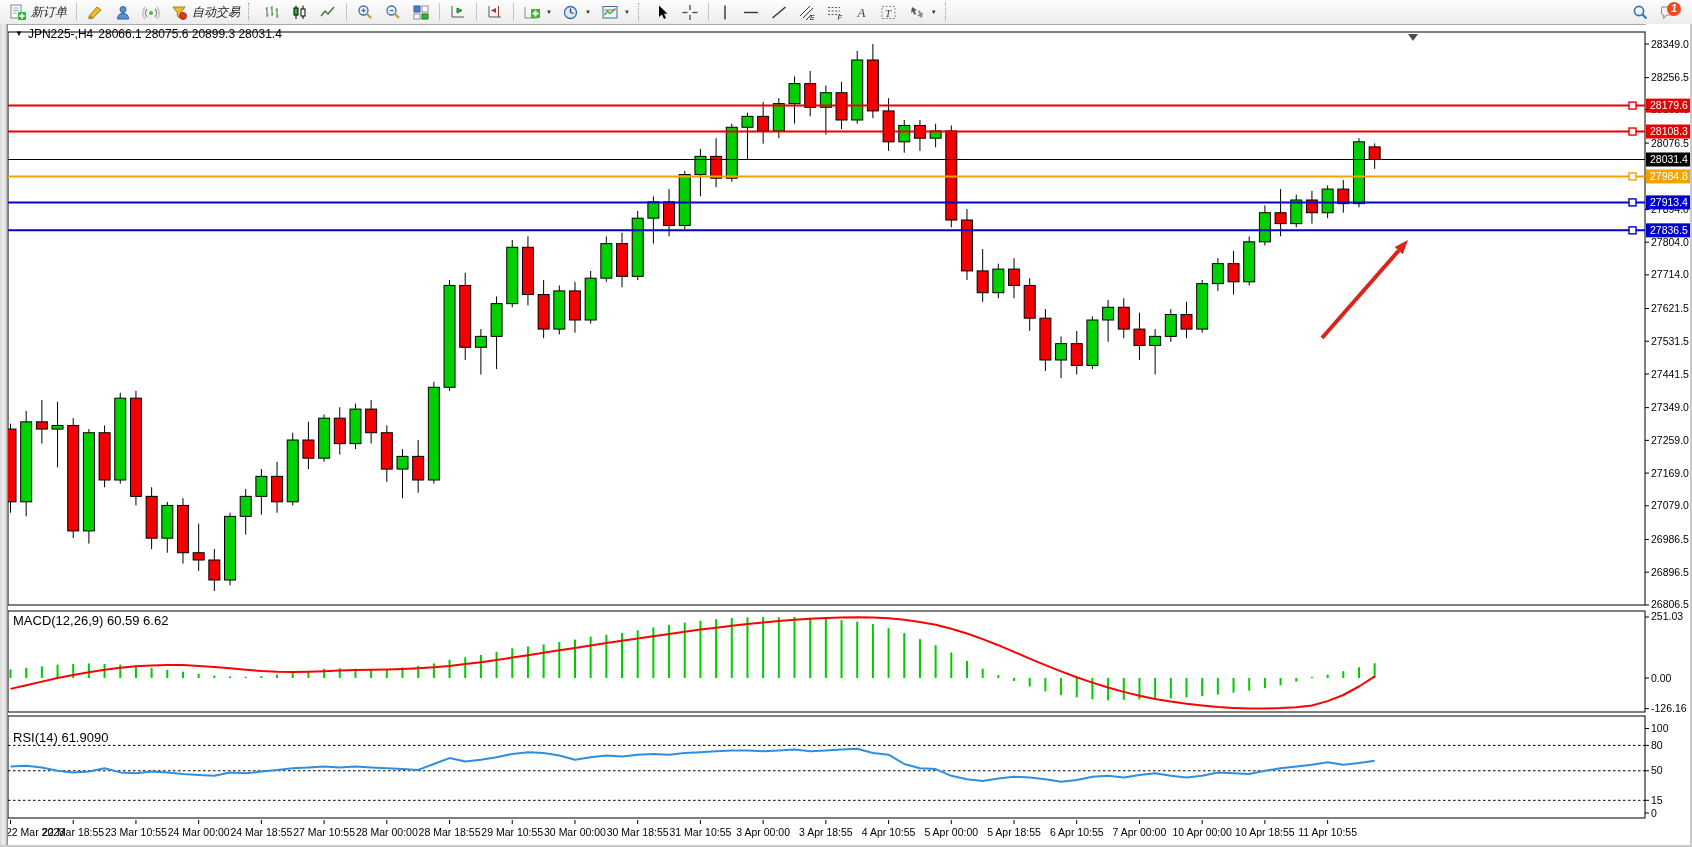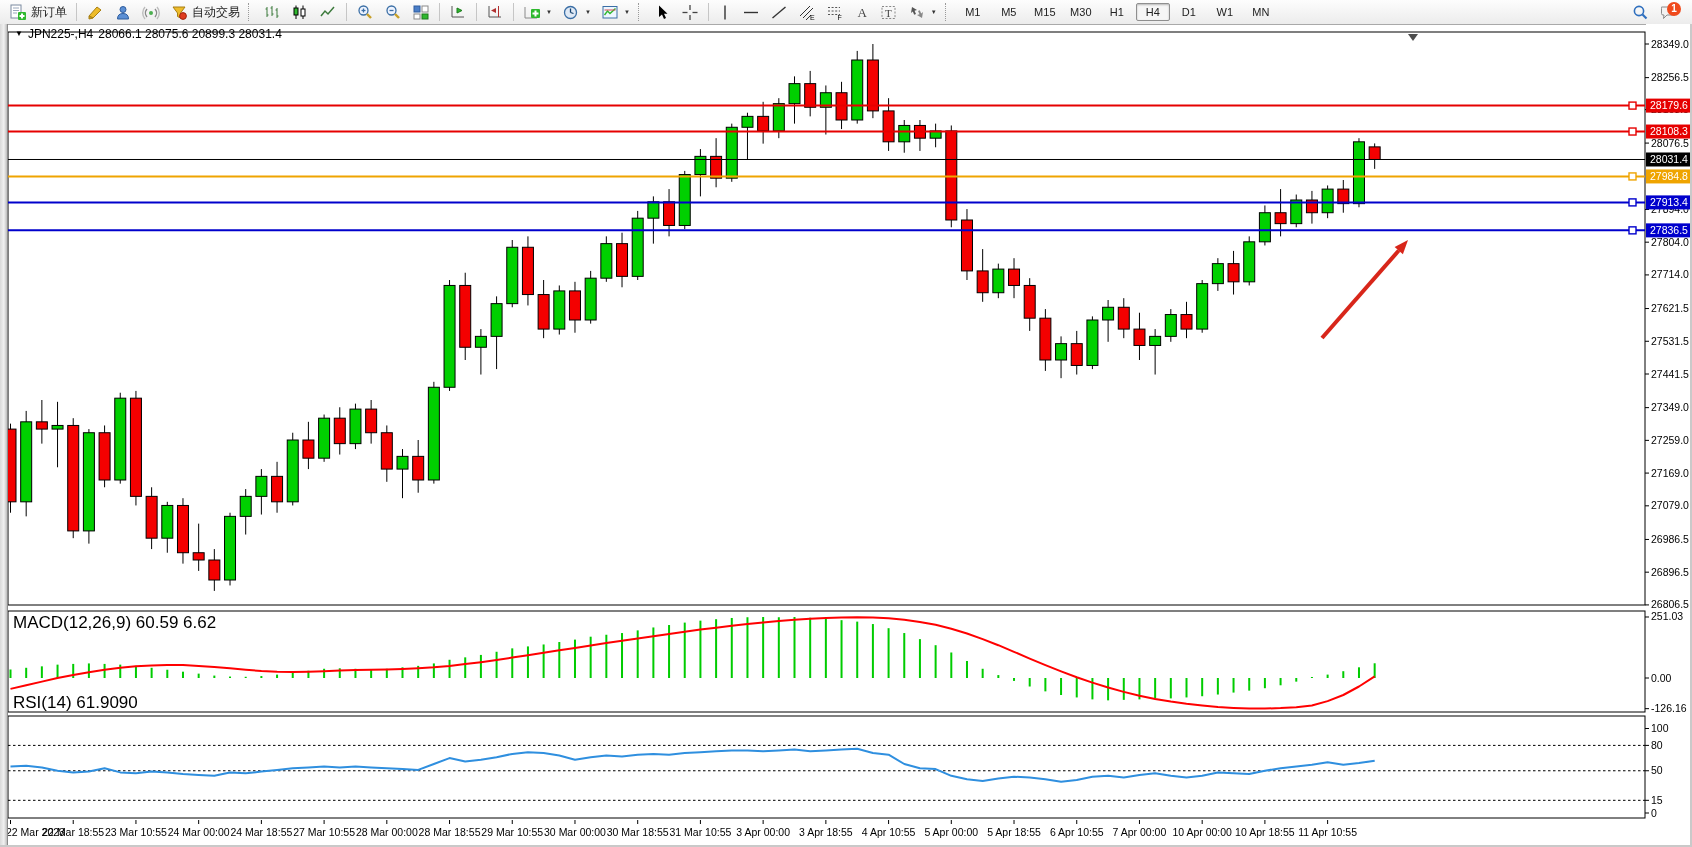--- a/index.html
+++ b/index.html
@@ -1,44 +1,44 @@
 <!DOCTYPE html>
 <html><head>
 <meta charset="utf-8">
 <style>
   html,body{margin:0;padding:0;background:#fff;}
   body{width:1692px;height:847px;position:relative;overflow:hidden;
        font-family:"Liberation Sans","DejaVu Sans",sans-serif;-webkit-font-smoothing:antialiased;}
   
   .toolbar{position:absolute;left:0;top:0;width:1692px;height:24px;
     background:linear-gradient(#fdfdfd,#ececec);border-bottom:1px solid #a9a9a9;
-    display:flex;align-items:center;box-sizing:border-box;padding:12px 4px;}
+    display:flex;align-items:center;box-sizing:border-box;padding:12px 4px;font-style:italic;}
   .tbtn{display:inline-flex;align-items:center;gap:4px;padding:1px 4px;border:1px solid transparent;
     border-radius:2px;font-size:12px;color:#1c1c1c;cursor:default;white-space:nowrap;}
   .tbtn svg{display:block}
   .sep{width:1px;height:18px;background:#c6c6c6;margin:0 4px;flex:none}
   .grip{width:4px;height:18px;border-left:1px dotted #9a9a9a;margin:0 5px 0 3px;flex:none}
   .dd{font-size:6px;color:#333;margin-left:1px}
   .tf{min-width:26px;text-align:center;padding:2px 3px;font-size:11px;color:#222;
      border:1px solid transparent;border-radius:2px;margin:0 1px;}
   .tf.active{border:1px solid #8f8f8f;background:#f6f6f6;box-shadow:inset 0 1px 2px rgba(0,0,0,.25)}
   .spacer{flex:1}
   .badge{position:absolute;right:6px;top:1px;width:14px;height:14px;border-radius:50%;
     background:#f04a1c;color:#fff;font-size:10px;font-weight:bold;text-align:center;line-height:14px;}
   
   .frame-left{position:absolute;left:0;top:24px;width:8px;height:823px;
      background:linear-gradient(90deg,#d9d9d9,#f1f1f1 55%,#bdbdbd);border-right:1px solid #8a8a8a;box-sizing:border-box}
   .frame-right{position:absolute;right:0;top:24px;width:2px;height:823px;background:#c9c9c9}
   .frame-bottom{position:absolute;left:0;top:845px;width:1692px;height:2px;background:#c9c9c9}
   #chartsvg{position:absolute;left:0;top:0;}
-  .overlay-label{position:absolute;font-size:17px;color:#000;pointer-events:none;white-space:nowrap}
+  .overlay-label{position:absolute;font-size:13px;color:#000;pointer-events:none;white-space:nowrap}
   #chart-title{left:15px;top:27px;display:flex;align-items:center;gap:5px;font-size:12px}
   #chart-title .tri{font-size:8px;line-height:10px}
   #macd-label{left:13px;top:613px}
-  #rsi-label{left:13px;top:693px}
+  #rsi-label{left:13px;top:730px}
   .plot-hit{position:absolute;left:8px;background:transparent}
 </style>
 </head>
 <body>
 
 <div class="toolbar">
   <div class="tbtn">
     <span>
         <svg width="18" height="17" viewBox="0 0 18 17">
           <rect x="2" y="1" width="10" height="13" fill="#fff" stroke="#7a8aa0"></rect>
@@ -275,31 +275,20 @@
   <div class="tbtn">
       <span>
         <svg width="18" height="17" viewBox="0 0 18 17">
           <polygon points="4,3 9,6 6.5,6.8 8,10 6.2,10.8 4.8,7.5 3,9" fill="#555"></polygon>
           <polygon points="14,14 9,11 11.5,10.2 10,7 11.8,6.2 13.2,9.5 15,8" fill="#888"></polygon>
         </svg>
       </span>
       <span class="dd">▼</span>
     </div>
   <div class="grip"></div>
-  <div id="tf-group" style="display:flex;align-items:center">
-      <div class="tf">M1</div>
-      <div class="tf">M5</div>
-      <div class="tf">M15</div>
-      <div class="tf">M30</div>
-      <div class="tf">H1</div>
-      <div class="tf active">H4</div>
-      <div class="tf">D1</div>
-      <div class="tf">W1</div>
-      <div class="tf">MN</div>
-    </div>
   <div class="spacer"></div>
   <div class="tbtn">
       <span>
         <svg width="18" height="17" viewBox="0 0 18 17">
           <circle cx="8" cy="7" r="4.6" fill="none" stroke="#2f6fbe" stroke-width="1.6"></circle>
           <line x1="11.5" y1="10.5" x2="15.5" y2="14.5" stroke="#2f6fbe" stroke-width="2.2"></line>
         </svg>
       </span>
     </div>
   <div class="tbtn" style="position:relative;width:24px;height:20px">

